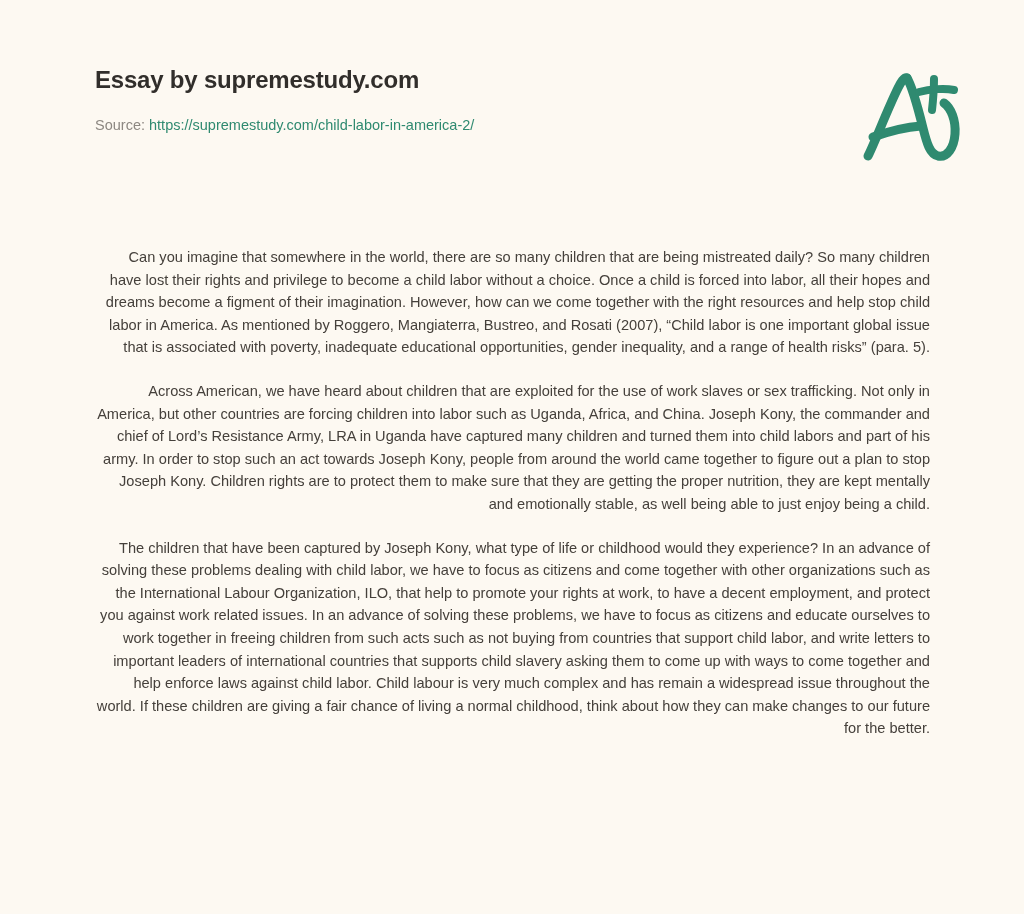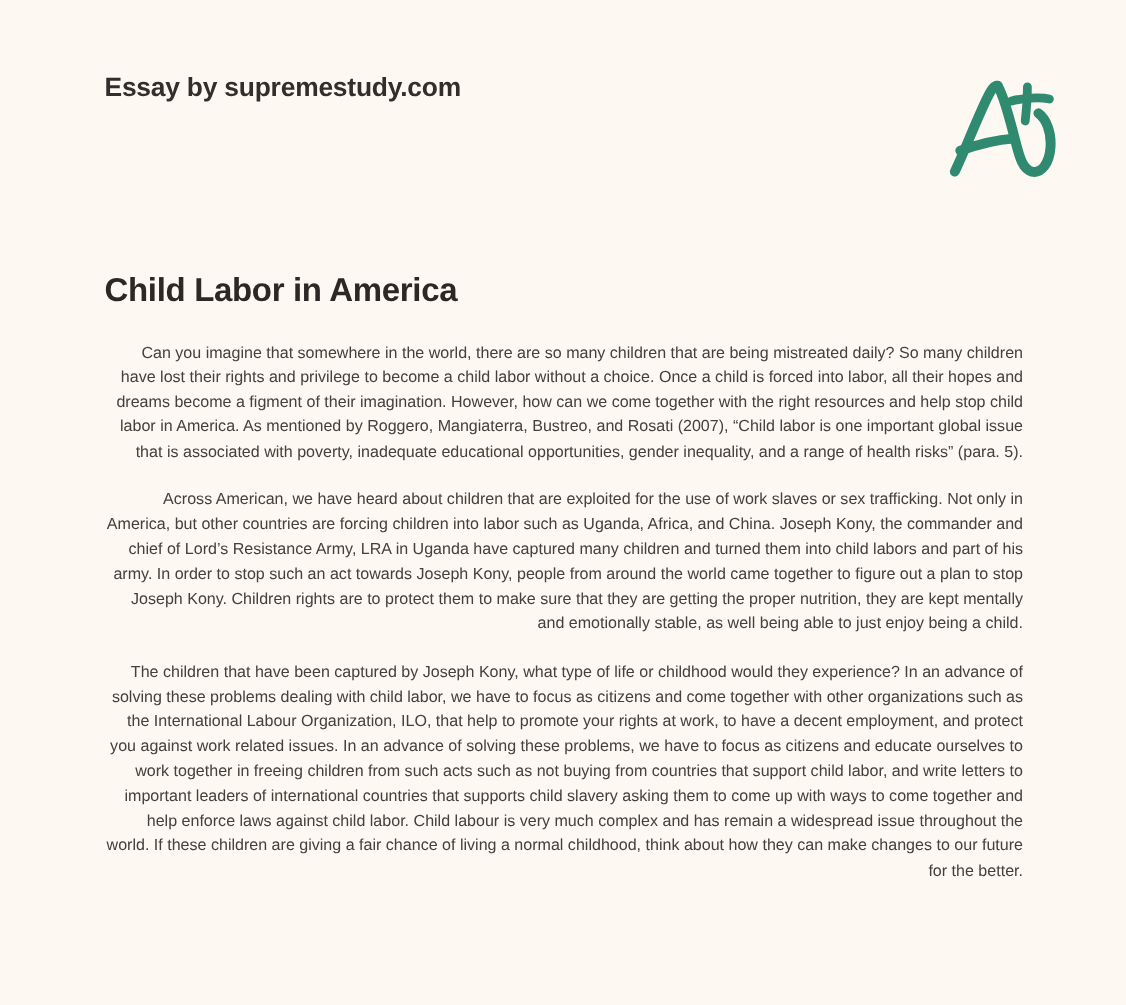--- a/index.html
+++ b/index.html
@@ -101,40 +101,43 @@
   }
 </style>
 </head>
 <body>
 
 <div class="page">
 
   <div class="header">
     <div class="byline">Essay by supremestudy.com</div>
 
+    <div class="source-line">
+      <span class="source-label">Source:</span>
+      <a class="source-url" href="#">https://supremestudy.com/child-labor-in-america-2/</a>
+    </div>
   </div>
 
   <svg class="logo" viewBox="0 0 112 112" xmlns="http://www.w3.org/2000/svg">
     <g fill="none" stroke="#2f8a70" stroke-linecap="round" stroke-linejoin="round">
 
       <path d="M13 94 C 20 80, 33 46, 43 26 C 46 20, 49 15, 52 16" stroke-width="9"></path>
 
       <path d="M52 16 C 57 24, 63 46, 68 66 C 72 82, 75 92, 83 94
                C 92 96, 99 86, 100 72 C 101 58, 96 46, 89 41" stroke-width="9"></path>
 
       <path d="M18 75 C 32 70, 52 65, 66 64" stroke-width="9"></path>
 
       <path d="M79 17 C 79 29, 78 39, 77 48" stroke-width="8"></path>
 
       <path d="M64 30 C 75 27, 90 26, 99 28" stroke-width="8"></path>
     </g>
   </svg>
 
   <div class="article">
-    <h1 class="article-title">Child Labor in America</h1>
 
     <div class="article-body">
       <p>Can you imagine that somewhere in the world, there are so many children that are being mistreated daily? So many children have lost their rights and privilege to become a child labor without a choice. Once a child is forced into labor, all their hopes and dreams become a figment of their imagination. However, how can we come together with the right resources and help stop child labor in America. As mentioned by Roggero, Mangiaterra, Bustreo, and Rosati (2007), “Child labor is one important global issue that is associated with poverty, inadequate educational opportunities, gender inequality, and a range of health risks” (para. 5).</p>
       <p>Across American, we have heard about children that are exploited for the use of work slaves or sex trafficking. Not only in America, but other countries are forcing children into labor such as Uganda, Africa, and China. Joseph Kony, the commander and chief of Lord’s Resistance Army, LRA in Uganda have captured many children and turned them into child labors and part of his army. In order to stop such an act towards Joseph Kony, people from around the world came together to figure out a plan to stop Joseph Kony. Children rights are to protect them to make sure that they are getting the proper nutrition, they are kept mentally and emotionally stable, as well being able to just enjoy being a child.</p>
       <p>The children that have been captured by Joseph Kony, what type of life or childhood would they experience? In an advance of solving these problems dealing with child labor, we have to focus as citizens and come together with other organizations such as the International Labour Organization, ILO, that help to promote your rights at work, to have a decent employment, and protect you against work related issues. In an advance of solving these problems, we have to focus as citizens and educate ourselves to work together in freeing children from such acts such as not buying from countries that support child labor, and write letters to important leaders of international countries that supports child slavery asking them to come up with ways to come together and help enforce laws against child labor. Child labour is very much complex and has remain a widespread issue throughout the world. If these children are giving a fair chance of living a normal childhood, think about how they can make changes to our future for the better.</p>
     </div>
   </div>
 
 </div>
 

